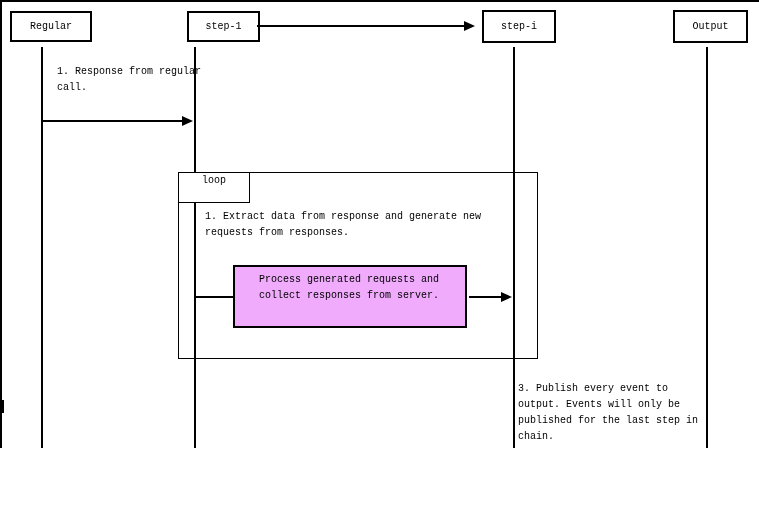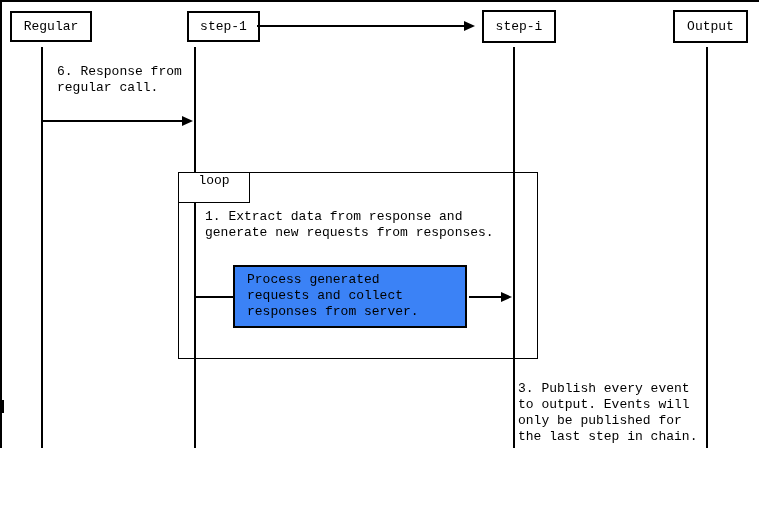--- a/index.html
+++ b/index.html
@@ -3,21 +3,21 @@
 <meta charset="utf-8">
 <style>
   html, body { margin: 0; padding: 0; background: #ffffff; }
   .stage {
     position: relative;
     width: 759px;
     height: 448px;
     background: #ffffff;
     overflow: hidden;
     font-family: "Liberation Mono", "DejaVu Sans Mono", monospace;
-    font-size: 13px;
+    font-size: 10px;
     line-height: 16px;
     color: #000000;
   }
   .line { position: absolute; background: #000000; }
   .pbox {
     position: absolute;
     border: 2px solid #000000;
     background: #ffffff;
     box-sizing: border-box;
     display: flex;
@@ -44,23 +44,24 @@
     position: absolute;
     border: 1px solid #000000;
     background: #ffffff;
     box-sizing: border-box;
     display: flex;
     justify-content: center;
   }
   .proc-box {
     position: absolute;
     border: 2px solid #000000;
-    background: #3b82f6;
+    background: #f0abfc;
     box-sizing: border-box;
     padding: 5px 26px 5px 12px;
+    text-align: right;
   }
 </style>
 </head>
 <body>
 
 <div class="stage">
 
   <div class="line" style="left:0; top:0; width:759px; height:2px;"></div>
   <div class="line" style="left:0; top:0; width:2px; height:508px;"></div>
   <div class="line" style="left:0; top:505px; width:759px; height:3px;"></div>
@@ -80,21 +81,21 @@
   <div class="pbox" style="left:673px; top:10px; width:75px; height:33px;">
     <span>Output</span>
   </div>
   <div class="pbox" style="left:482px; top:10px; width:74px; height:33px;">
     <span>step-i</span>
   </div>
 
   <div class="line" style="left:257px; top:25px; width:208px; height:2px;"></div>
   <div class="arrowhead" style="left:464px; top:21px;"></div>
 
-  <div class="msg-text" style="left:57px; top:64px; width:145px;">6. Response from regular call.</div>
+  <div class="msg-text" style="left:57px; top:64px; width:145px;">1. Response from regular call.</div>
   <div class="line" style="left:43px; top:120px; width:140px; height:2px;"></div>
   <div class="arrowhead" style="left:182px; top:116px;"></div>
 
   <div class="loop-box" style="left:178px; top:172px; width:360px; height:187px;"></div>
   <div class="loop-label" style="left:178px; top:172px; width:72px; height:31px;">
     <span>loop</span>
   </div>
 
   <div class="msg-text" style="left:205px; top:209px; width:305px;">1. Extract data from response and generate new requests from responses.</div>
 

